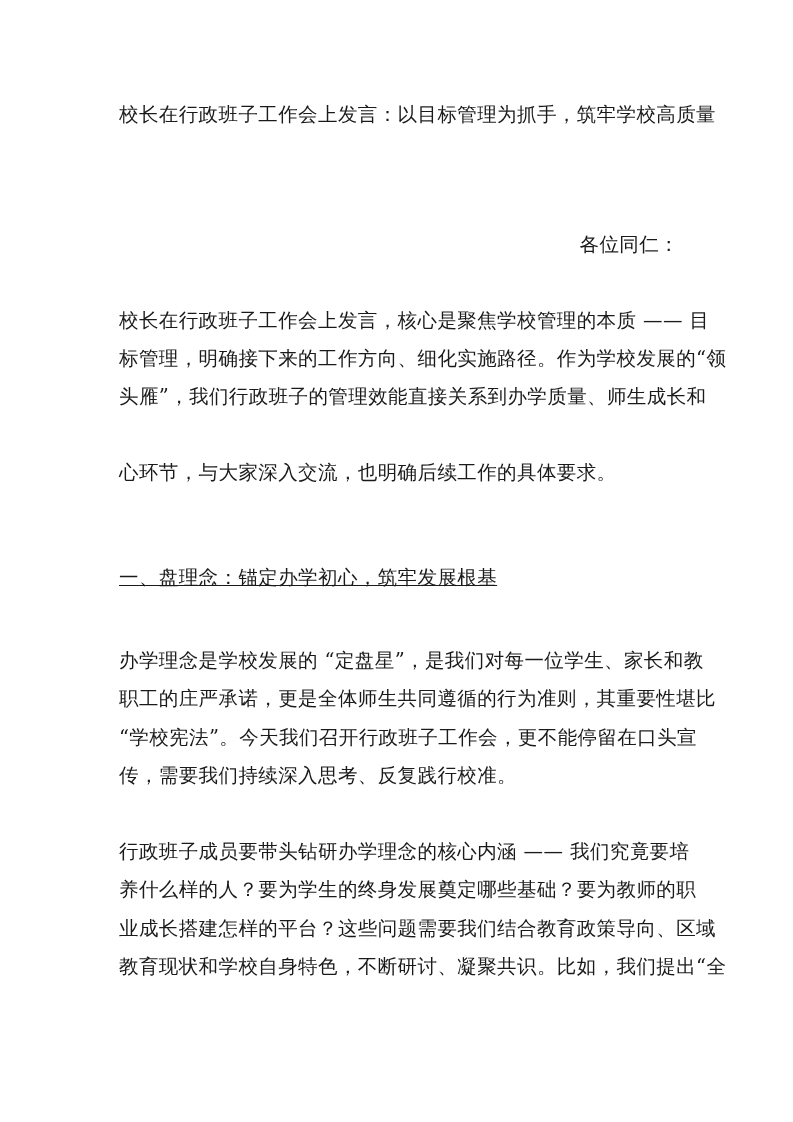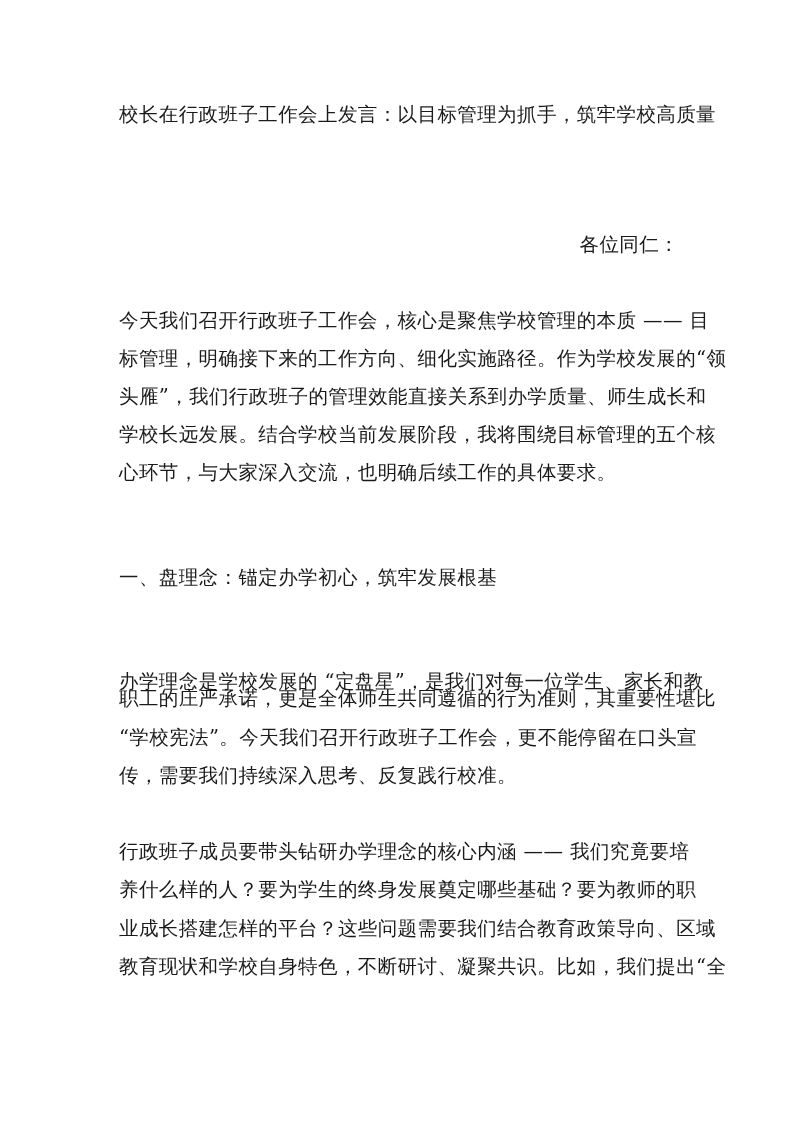--- a/index.html
+++ b/index.html
@@ -40,29 +40,28 @@
   </style>
 </head>
 <body>
 
 <div class="page">
 
   <div class="line justify" style="top:103px;">校长在行政班子工作会上发言：以目标管理为抓手，筑牢学校高质量</div>
 
   <div class="line" style="top:233px;text-align:right;">各位同仁：</div>
 
-  <div class="line justify" style="top:309px;">今天我们召开行政班子工作会，核心是聚焦学校管理的本质 —— 目</div>
+  <div class="line justify" style="top:309px;">校长在行政班子工作会上发言，核心是聚焦学校管理的本质 —— 目</div>
   <div class="line justify" style="top:347px;">标管理，明确接下来的工作方向、细化实施路径。作为学校发展的“领</div>
   <div class="line justify" style="top:385px;">头雁”，我们行政班子的管理效能直接关系到办学质量、师生成长和</div>
-  <div class="line justify" style="top:423px;">学校长远发展。结合学校当前发展阶段，我将围绕目标管理的五个核</div>
   <div class="line" style="top:461px;">心环节，与大家深入交流，也明确后续工作的具体要求。</div>
 
-  <div class="line" style="top:566px;">一、盘理念：锚定办学初心，筑牢发展根基</div>
+  <div class="line" style="top:566px;text-decoration:underline;">一、盘理念：锚定办学初心，筑牢发展根基</div>
 
-  <div class="line justify" style="top:649px;margin-top:21px;">办学理念是学校发展的 “定盘星”，是我们对每一位学生、家长和教</div>
+  <div class="line justify" style="top:649px;">办学理念是学校发展的 “定盘星”，是我们对每一位学生、家长和教</div>
   <div class="line justify" style="top:687px;">职工的庄严承诺，更是全体师生共同遵循的行为准则，其重要性堪比</div>
   <div class="line justify" style="top:726px;">“学校宪法”。今天我们召开行政班子工作会，更不能停留在口头宣</div>
   <div class="line" style="top:764px;">传，需要我们持续深入思考、反复践行校准。</div>
 
   <div class="line justify" style="top:878px;">养什么样的人？要为学生的终身发展奠定哪些基础？要为教师的职</div>
   <div class="line justify" style="top:840px;">行政班子成员要带头钻研办学理念的核心内涵 —— 我们究竟要培</div>
   <div class="line justify" style="top:917px;">业成长搭建怎样的平台？这些问题需要我们结合教育政策导向、区域</div>
   <div class="line justify" style="top:955px;">教育现状和学校自身特色，不断研讨、凝聚共识。比如，我们提出“全</div>
 
 </div>

